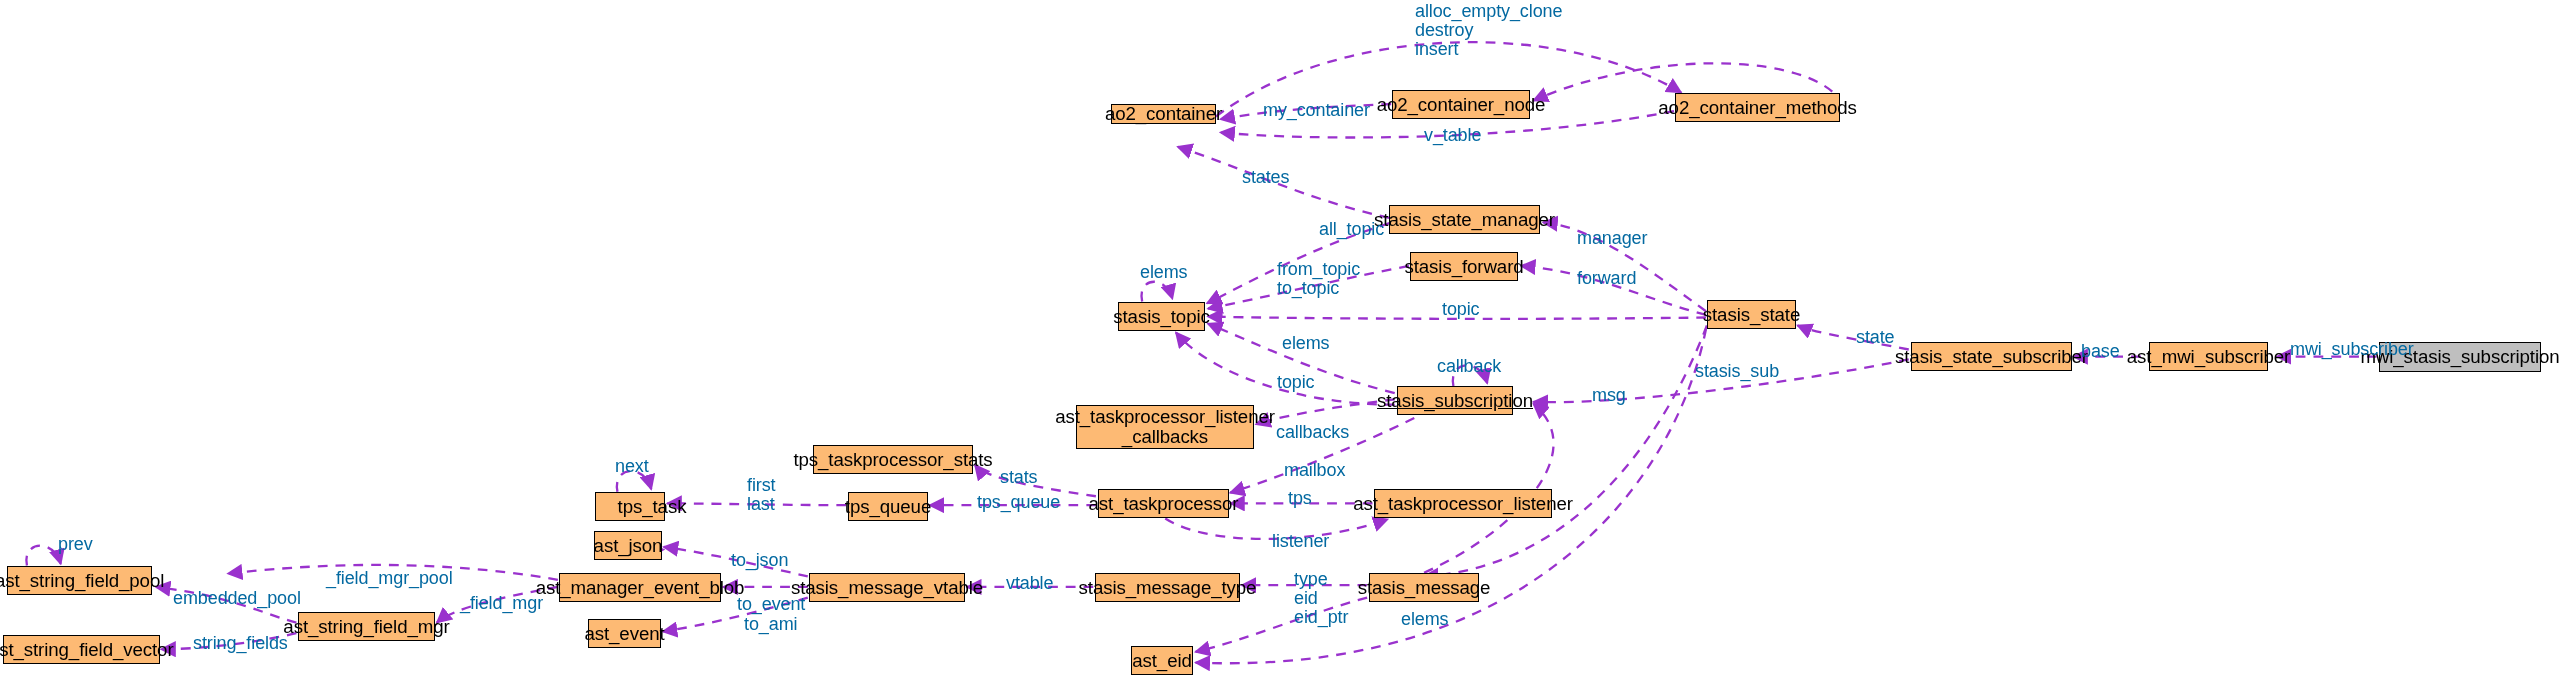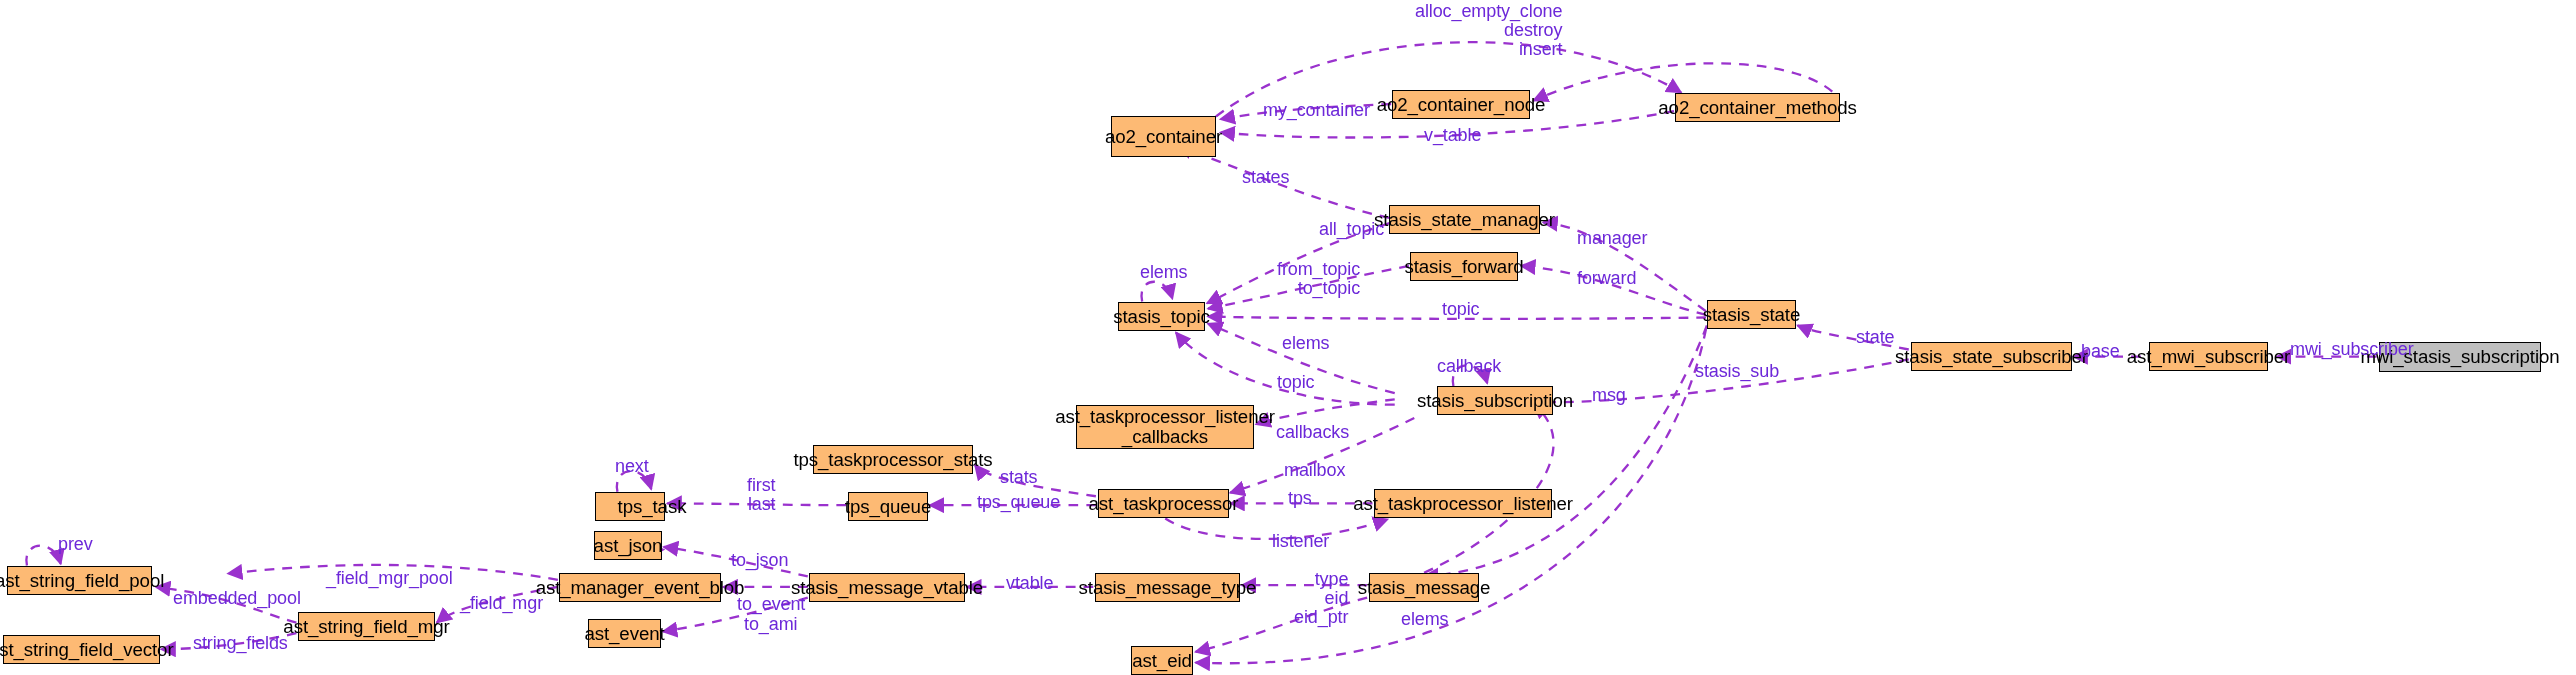--- a/index.html
+++ b/index.html
@@ -18,23 +18,23 @@
     font-size:18.7px;
     line-height:1.06;
     color:#000000;
     white-space:pre;
     letter-spacing:-0.1px;
   }
   .node.root{background:#bfbfbf;}
   .elabel{
     position:absolute;
     font-size:18px;
-    color:#6d28d9;
+    color:#0369a1;
     white-space:pre;
-    text-align:right;
+    text-align:left;
     line-height:1.06;
     letter-spacing:-0.1px;
   }
 </style>
 </head>
 <body>
 
 <div id="diagram">
   <svg id="edges" viewBox="0 0 2896 759" xmlns="http://www.w3.org/2000/svg">
     <defs>
@@ -83,31 +83,31 @@
       <path d="M 908 648 C 870 640, 800 622, 746 615"></path>
       <path d="M 908 660 C 870 660, 830 660, 813 660"></path>
       <path d="M 908 672 C 860 686, 790 704, 745 710"></path>
       <path d="M 1229 660 C 1190 660, 1130 660, 1087 660"></path>
       <path d="M 1537 658 C 1500 658, 1440 658, 1396 658"></path>
       <path d="M 1537 672 C 1470 690, 1400 720, 1344 733"></path>
       <path d="M 1918 370 C 1880 560, 1700 760, 1344 745"></path>
       <path d="M 1919 366 C 1860 520, 1750 640, 1601 648"></path>
     </g>
   </svg>
-<div class="node" style="left: 1111px; top: 116px; width: 105px; height: 41px;">ao2_container</div>
+<div class="node" style="left: 1111px; top: 104px; width: 105px; height: 20px;">ao2_container</div>
     <div class="node" style="left: 1392px; top: 90px; width: 138px; height: 29px;">ao2_container_node</div>
     <div class="node" style="left: 1675px; top: 93px; width: 165px; height: 29px;">ao2_container_methods</div>
     <div class="node" style="left: 1389px; top: 205px; width: 151px; height: 29px;">stasis_state_manager</div>
     <div class="node" style="left: 1410px; top: 252px; width: 108px; height: 29px;">stasis_forward</div>
     <div class="node" style="left: 1118px; top: 302px; width: 87px; height: 29px;">stasis_topic</div>
     <div class="node" style="left: 1707px; top: 300px; width: 89px; height: 29px;">stasis_state</div>
     <div class="node" style="left: 1911px; top: 342px; width: 161px; height: 29px;">stasis_state_subscriber</div>
     <div class="node" style="left: 2143px; top: 342px; width: 119px; height: 29px; margin-left: 6px;">ast_mwi_subscriber</div>
     <div class="node root" style="left: 2379px; top: 342px; width: 162px; height: 30px;">mwi_stasis_subscription</div>
-    <div class="node" style="left: 1437px; top: 386px; width: 116px; height: 29px;">stasis_subscription</div>
+    <div class="node" style="left: 1397px; top: 386px; width: 116px; height: 29px; text-decoration: underline;">stasis_subscription</div>
     <div class="node" style="left: 1076px; top: 405px; width: 178px; height: 44px;">ast_taskprocessor_listener
 _callbacks</div>
     <div class="node" style="left: 813px; top: 445px; width: 160px; height: 29px;">tps_taskprocessor_stats</div>
     <div class="node" style="left: 595px; top: 492px; width: 70px; height: 29px; padding-left: 44px;">tps_task</div>
     <div class="node" style="left: 848px; top: 492px; width: 80px; height: 29px;">tps_queue</div>
     <div class="node" style="left: 1098px; top: 489px; width: 131px; height: 29px;">ast_taskprocessor</div>
     <div class="node" style="left: 1374px; top: 489px; width: 178px; height: 29px;">ast_taskprocessor_listener</div>
     <div class="node" style="left: 594px; top: 531px; width: 68px; height: 29px;">ast_json</div>
     <div class="node" style="left: 7.1px; top: 566px; width: 145px; height: 29px;">ast_string_field_pool</div>
     <div class="node" style="left: 559px; top: 573px; width: 162px; height: 29px;">ast_manager_event_blob</div>

